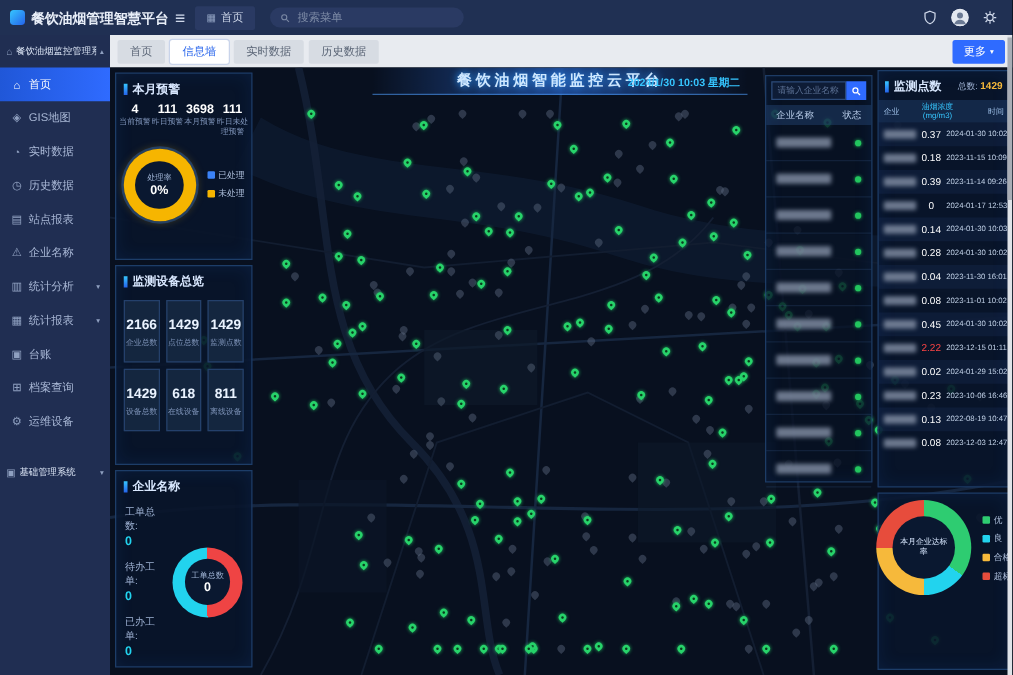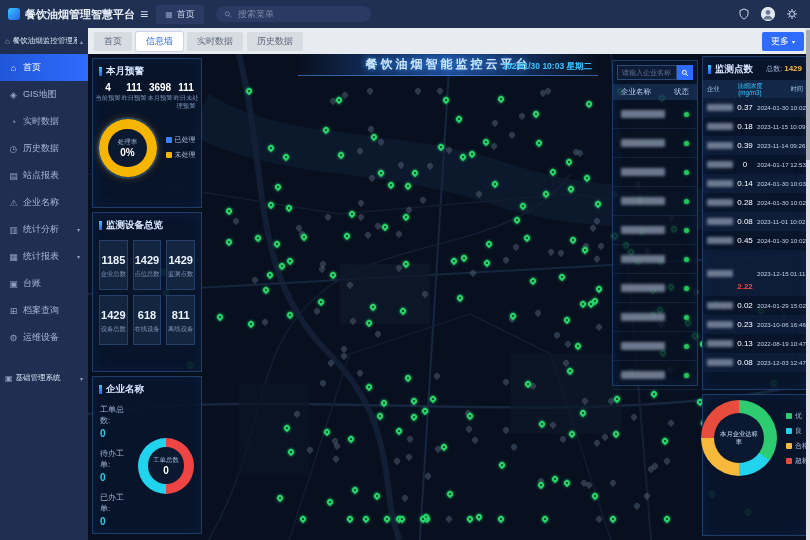--- a/index.html
+++ b/index.html
@@ -116,21 +116,21 @@
   .rt-head{display:flex;align-items:center;justify-content:space-between;padding-right:5px;}
   .rt-head h3{padding:6px 5px 4px;}
   .rt-total{font-size:7px;color:#9fb3d4;white-space:nowrap;}
   .rt-total b{color:#f6b93b;font-size:8px;}
   .rt-cols{display:grid;grid-template-columns:26px 34px 1fr;align-items:center;padding:2px 4px;background:rgba(38,70,120,.4);font-size:6.3px;color:#9fc0e8;}
   .rt-c2{color:#36c6ff;text-align:center;line-height:1.15;}
   .rt-c3{text-align:right;}
   .rt-row{display:grid;grid-template-columns:26px 24px 1fr;align-items:center;padding:5px 4px;cursor:pointer;}
   .rt-row:nth-child(odd){background:rgba(28,52,92,.28);}
   .rt-val{font-size:8px;color:#fff;text-align:center;}
-  .rt-val.alarm{color:#ff4545;font-weight:bold;margin-top:27px;}
+  .rt-val.alarm{color:#ff4545;font-weight:normal;}
   .rt-time{font-size:6.2px;color:#c2d2e8;text-align:right;white-space:nowrap;}
 
   
   .p-compliance{top:340px;right:2px;width:106px;height:142px;}
   .comp-body{display:flex;align-items:center;justify-content:center;gap:9px;padding-top:5px;}
   .d-comp{width:76px;height:76px;}
   .d-lab2{font-size:6.3px;color:#d9e8ff;text-align:center;line-height:1.35;width:42px;}
 
   
   .scrollbar{position:absolute;right:0;top:28px;width:4px;height:512px;background:#dfe3e8;z-index:9;cursor:pointer;}
@@ -584,21 +584,21 @@
                   <span class="lg-lab">未处理</span>
                 </div>
               </div>
           </div>
         </section>
 
         <section class="panel p-devices">
           <h3>监测设备总览</h3>
           <div class="dev-grid">
               <div class="dev-box">
-                <div class="dev-val">1185</div>
+                <div class="dev-val">2166</div>
                 <div class="dev-lab">企业总数</div>
               </div>
               <div class="dev-box">
                 <div class="dev-val">1429</div>
                 <div class="dev-lab">点位总数</div>
               </div>
               <div class="dev-box">
                 <div class="dev-val">1429</div>
                 <div class="dev-lab">监测点数</div>
               </div>
@@ -740,20 +740,25 @@
               </div>
               <div class="rt-row">
                 <span class="blur-name sm"></span>
                 <span class="rt-val">0.14</span>
                 <span class="rt-time">2024-01-30 10:03</span>
               </div>
               <div class="rt-row">
                 <span class="blur-name sm"></span>
                 <span class="rt-val">0.28</span>
                 <span class="rt-time">2024-01-30 10:02</span>
+              </div>
+              <div class="rt-row">
+                <span class="blur-name sm"></span>
+                <span class="rt-val">0.04</span>
+                <span class="rt-time">2023-11-30 16:01</span>
               </div>
               <div class="rt-row">
                 <span class="blur-name sm"></span>
                 <span class="rt-val">0.08</span>
                 <span class="rt-time">2023-11-01 10:02</span>
               </div>
               <div class="rt-row">
                 <span class="blur-name sm"></span>
                 <span class="rt-val">0.45</span>
                 <span class="rt-time">2024-01-30 10:02</span>

